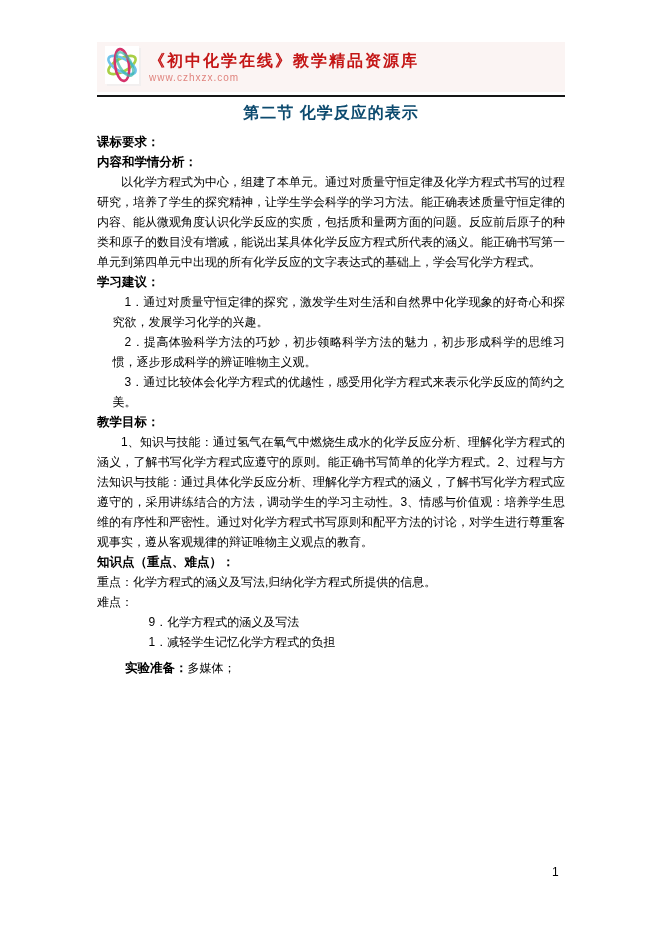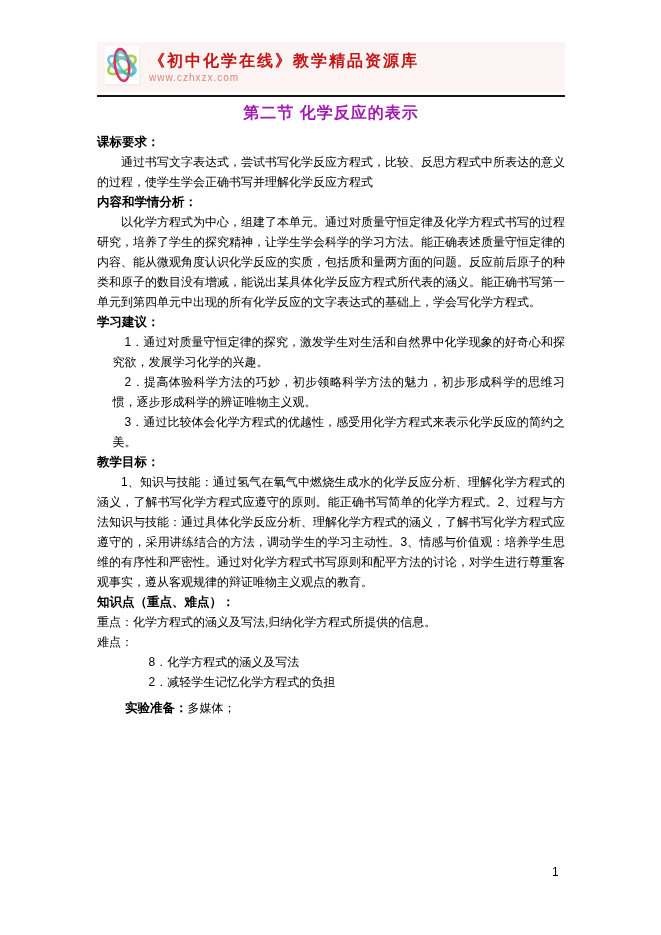--- a/index.html
+++ b/index.html
@@ -37,21 +37,21 @@
     font-size: 10px;
     margin-top: 0;
     letter-spacing: 1px;
   }
   .header-divider {
     border-top: 2px solid #161616;
     margin-top: 3px;
   }
   .doc-title {
     text-align: center;
-    color: #a21caf;
+    color: #0c4a6e;
     font-size: 16px;
     font-weight: bold;
     line-height: 22px;
     margin: 5px 0 8px 0;
     letter-spacing: 1px;
   }
   .section-heading {
     font-size: 12.5px;
     font-weight: bold;
     line-height: 20px;
@@ -96,21 +96,20 @@
       <div class="site-url">www.czhxzx.com</div>
     </div>
   </div>
 
   <div class="header-divider"></div>
 
   <h1 class="doc-title">第二节 化学反应的表示</h1>
 
   <section>
     <h2 class="section-heading">课标要求：</h2>
-    <p class="body-text">通过书写文字表达式，尝试书写化学反应方程式，比较、反思方程式中所表达的意义的过程，使学生学会正确书写并理解化学反应方程式</p>
   </section>
 
   <section>
     <h2 class="section-heading">内容和学情分析：</h2>
     <p class="body-text">以化学方程式为中心，组建了本单元。通过对质量守恒定律及化学方程式书写的过程研究，培养了学生的探究精神，让学生学会科学的学习方法。能正确表述质量守恒定律的内容、能从微观角度认识化学反应的实质，包括质和量两方面的问题。反应前后原子的种类和原子的数目没有增减，能说出某具体化学反应方程式所代表的涵义。能正确书写第一单元到第四单元中出现的所有化学反应的文字表达式的基础上，学会写化学方程式。</p>
   </section>
 
   <section>
     <h2 class="section-heading">学习建议：</h2>
     <p class="list-item">1．通过对质量守恒定律的探究，激发学生对生活和自然界中化学现象的好奇心和探究欲，发展学习化学的兴趣。</p>
@@ -120,21 +119,21 @@
 
   <section>
     <h2 class="section-heading">教学目标：</h2>
     <p class="body-text">1、知识与技能：通过氢气在氧气中燃烧生成水的化学反应分析、理解化学方程式的涵义，了解书写化学方程式应遵守的原则。能正确书写简单的化学方程式。2、过程与方法知识与技能：通过具体化学反应分析、理解化学方程式的涵义，了解书写化学方程式应遵守的，采用讲练结合的方法，调动学生的学习主动性。3、情感与价值观：培养学生思维的有序性和严密性。通过对化学方程式书写原则和配平方法的讨论，对学生进行尊重客观事实，遵从客观规律的辩证唯物主义观点的教育。</p>
   </section>
 
   <section>
     <h2 class="section-heading">知识点（重点、难点）：</h2>
     <p class="plain-line"><span>重点：</span><span>化学方程式的涵义及写法,归纳化学方程式所提供的信息。</span></p>
     <p class="plain-line">难点：</p>
-    <p class="plain-line sub-item">8．化学方程式的涵义及写法</p>
-    <p class="plain-line sub-item">2．减轻学生记忆化学方程式的负担</p>
+    <p class="plain-line sub-item">9．化学方程式的涵义及写法</p>
+    <p class="plain-line sub-item">1．减轻学生记忆化学方程式的负担</p>
   </section>
 
   <p class="prep-line"><span class="inline-label-bold">实验准备：</span><span>多媒体；</span></p>
 
 </div>
 
 <div class="page-number">1</div>
 
 </body></html>

